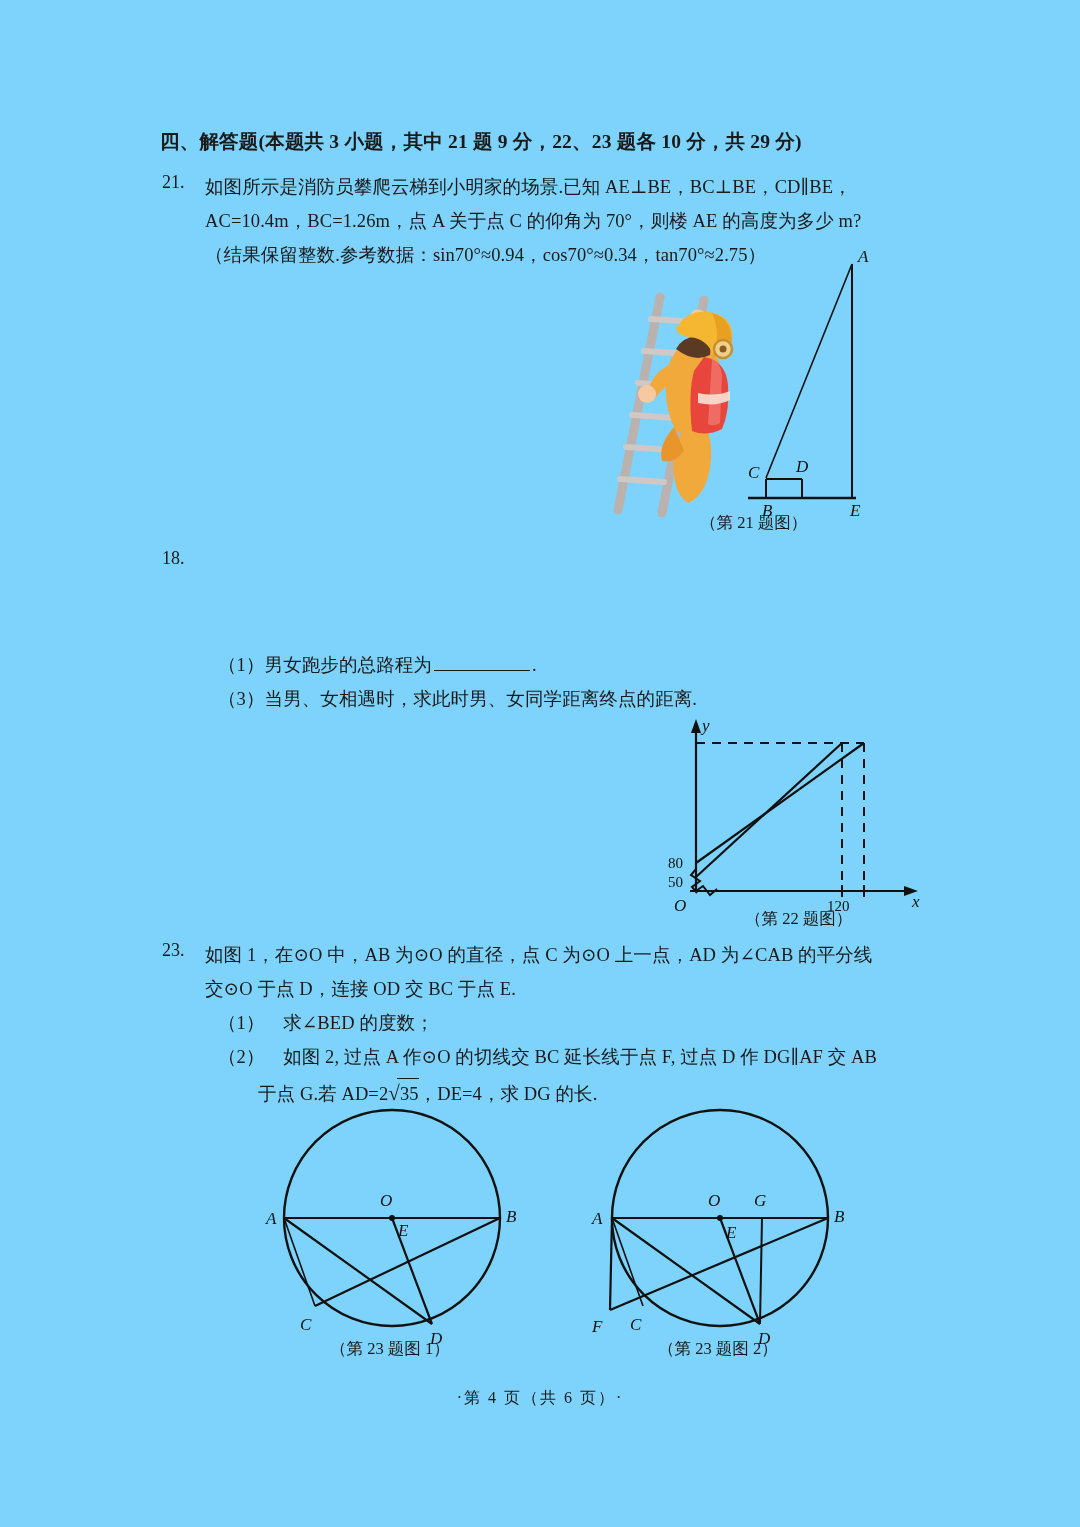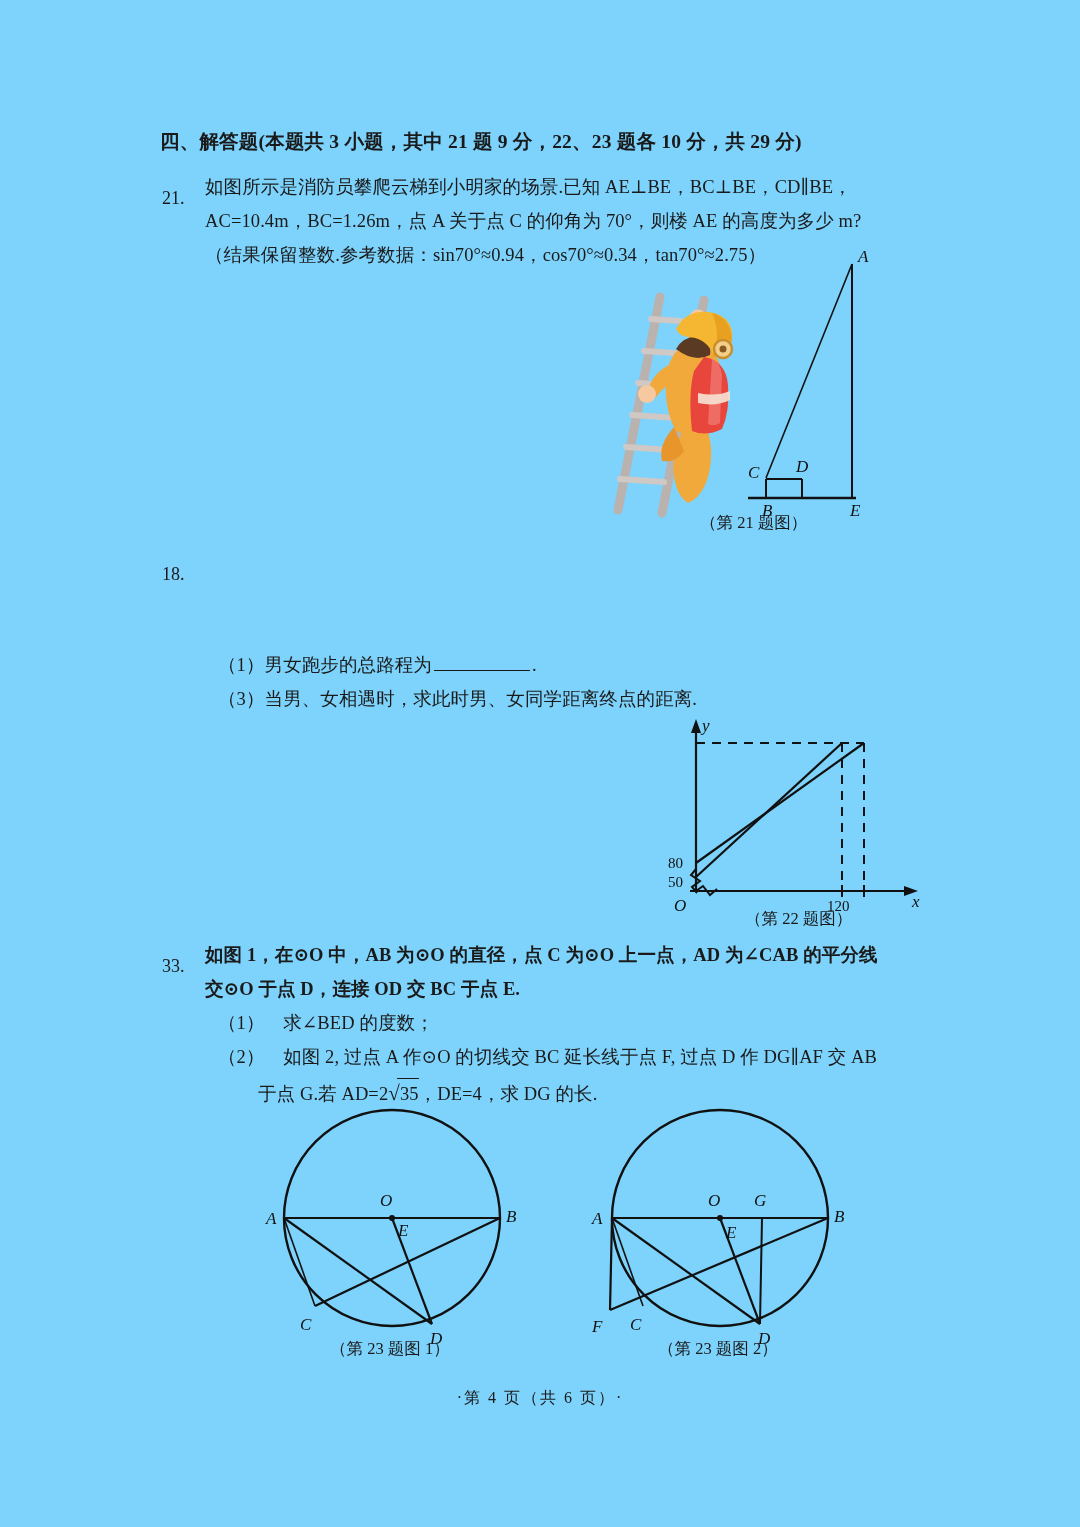--- a/index.html
+++ b/index.html
@@ -29,21 +29,20 @@
     font-size: 19.5px;
     font-weight: bold;
     letter-spacing: 0.2px;
     white-space: nowrap;
   }
   .qnum {
     position: absolute;
     font-size: 18px;
     width: 42px;
     text-align: left;
-    margin-top: 16px;
   }
   .qbody {
     position: absolute;
     font-size: 18.5px;
     line-height: 34px;
     letter-spacing: 0.1px;
   }
   .qbody .ln { display: block; white-space: nowrap; }
   .blank {
     display: inline-block;
@@ -207,22 +206,22 @@
       <text class="lbl" x="252" y="192">x</text>
       <text class="lbl" x="14" y="196">O</text>
 
       <text class="tick-lbl" x="8" y="153">80</text>
       <text class="tick-lbl" x="8" y="172">50</text>
       <text class="tick-lbl" x="167" y="196">120</text>
     </svg>
   </div>
   <div class="caption" style="left:745px; top:908px;">（第 22 题图）</div>
 
-  <div class="qnum" style="left:162px; top:940px;">33.</div>
-  <div class="qbody" style="left:205px; top:938px;font-weight:bold;">
+  <div class="qnum" style="left:162px; top:940px;">23.</div>
+  <div class="qbody" style="left:205px; top:938px;">
     <span class="ln">如图 1，在⊙O 中，AB 为⊙O 的直径，点 C 为⊙O 上一点，AD 为∠CAB 的平分线</span>
     <span class="ln">交⊙O 于点 D，连接 OD 交 BC 于点 E.</span>
   </div>
   <div class="qbody" style="left:218px; top:1006px;">
     <span class="ln">（1）　求∠BED 的度数；</span>
   </div>
   <div class="qbody" style="left:218px; top:1040px;">
     <span class="ln">（2）　如图 2, 过点 A 作⊙O 的切线交 BC 延长线于点 F, 过点 D 作 DG∥AF 交 AB</span>
   </div>
   <div class="qbody" style="left:258px; top:1076px;">

